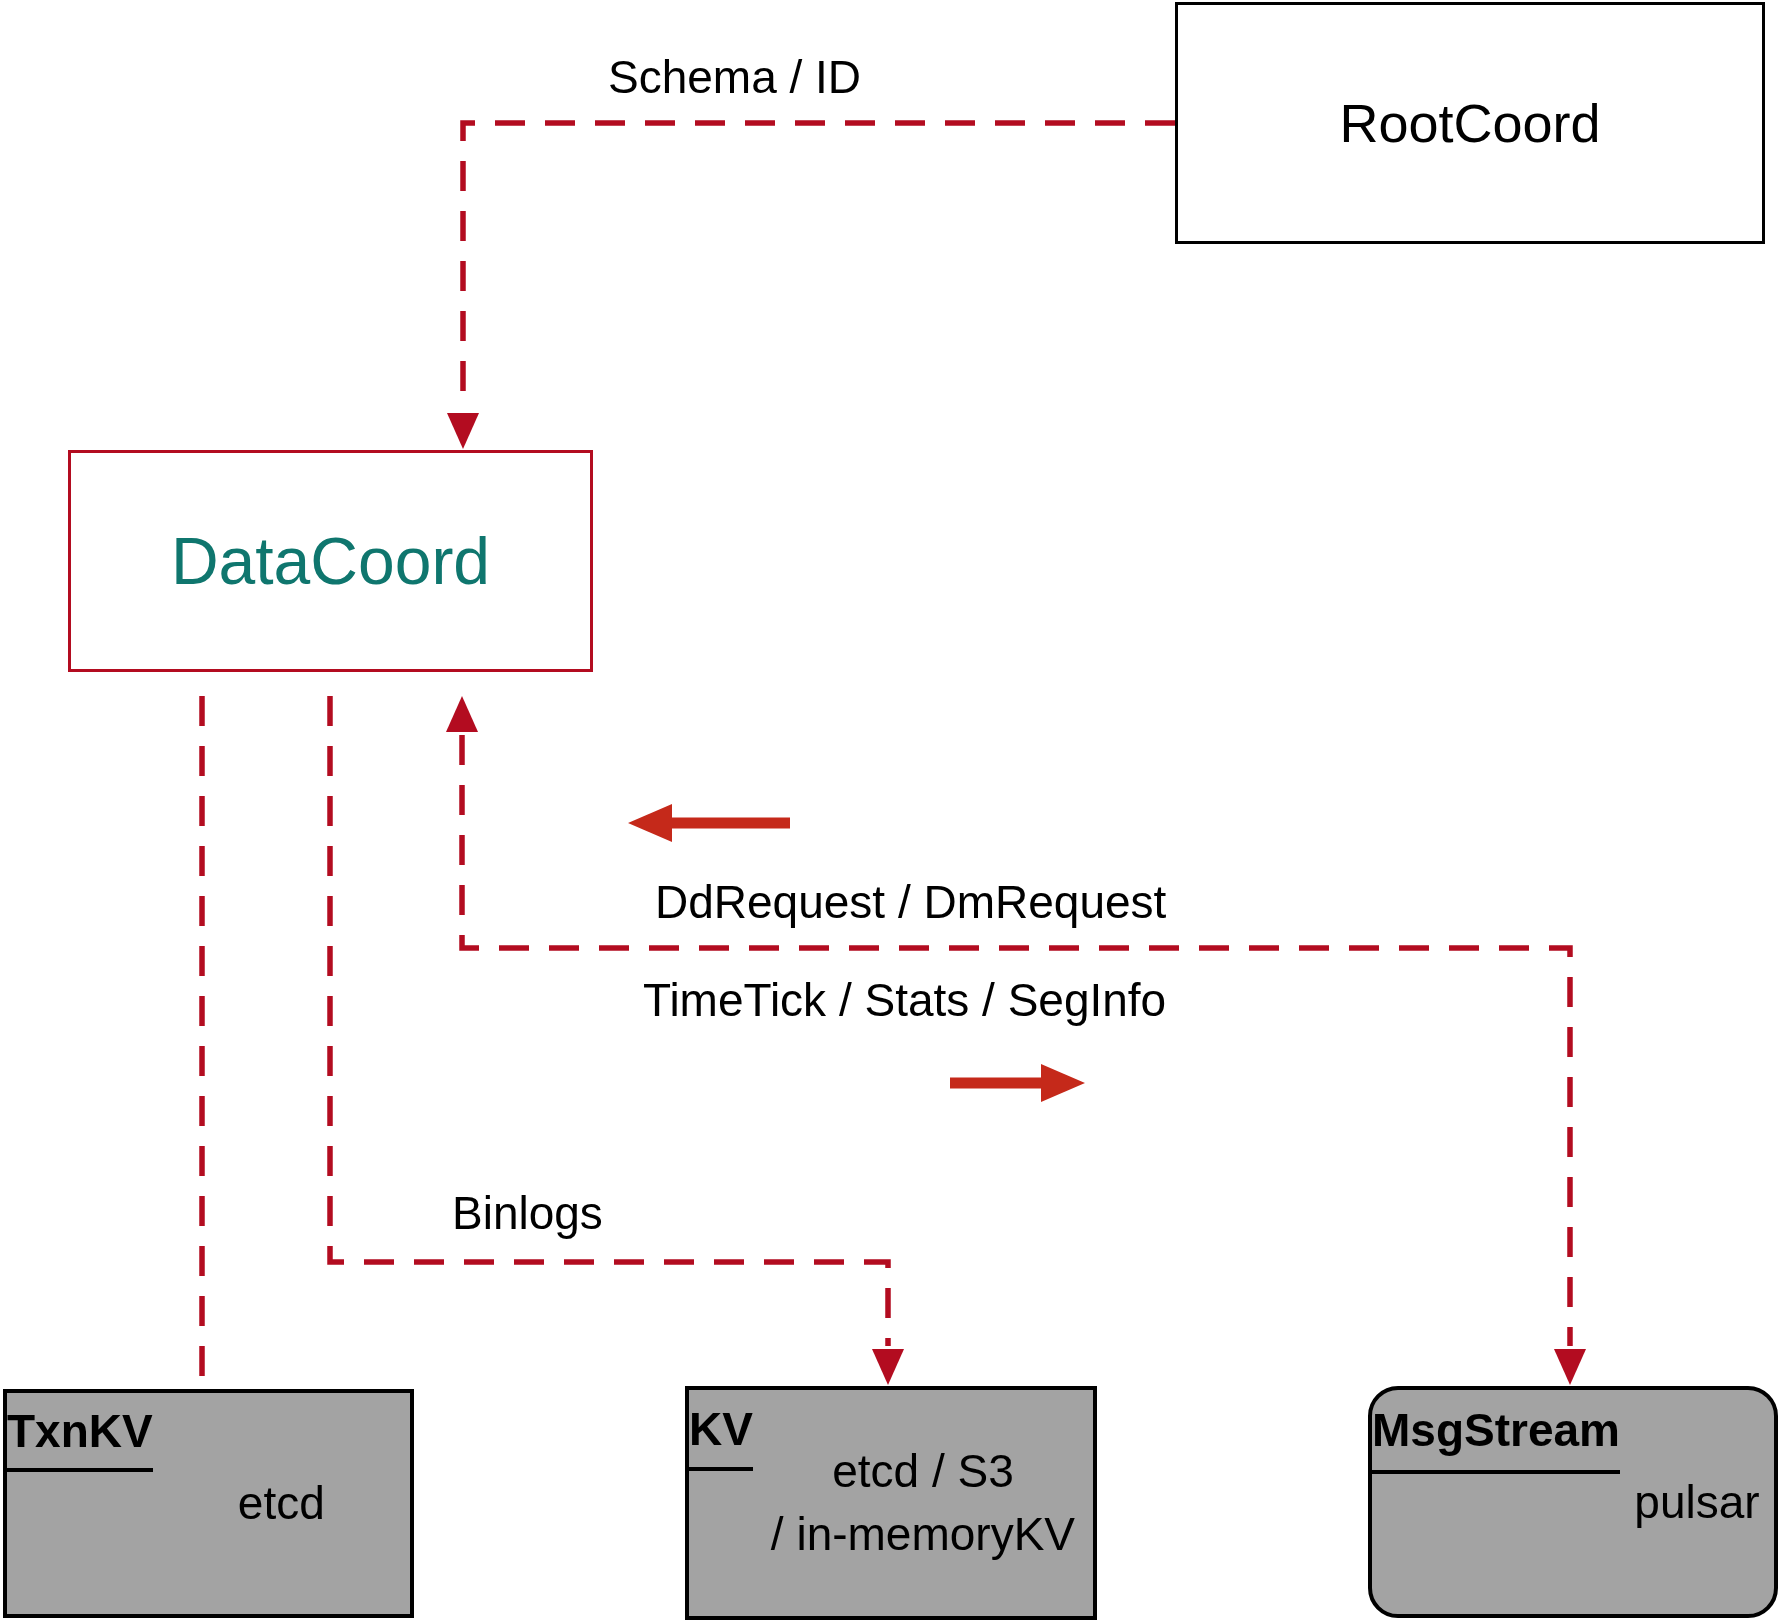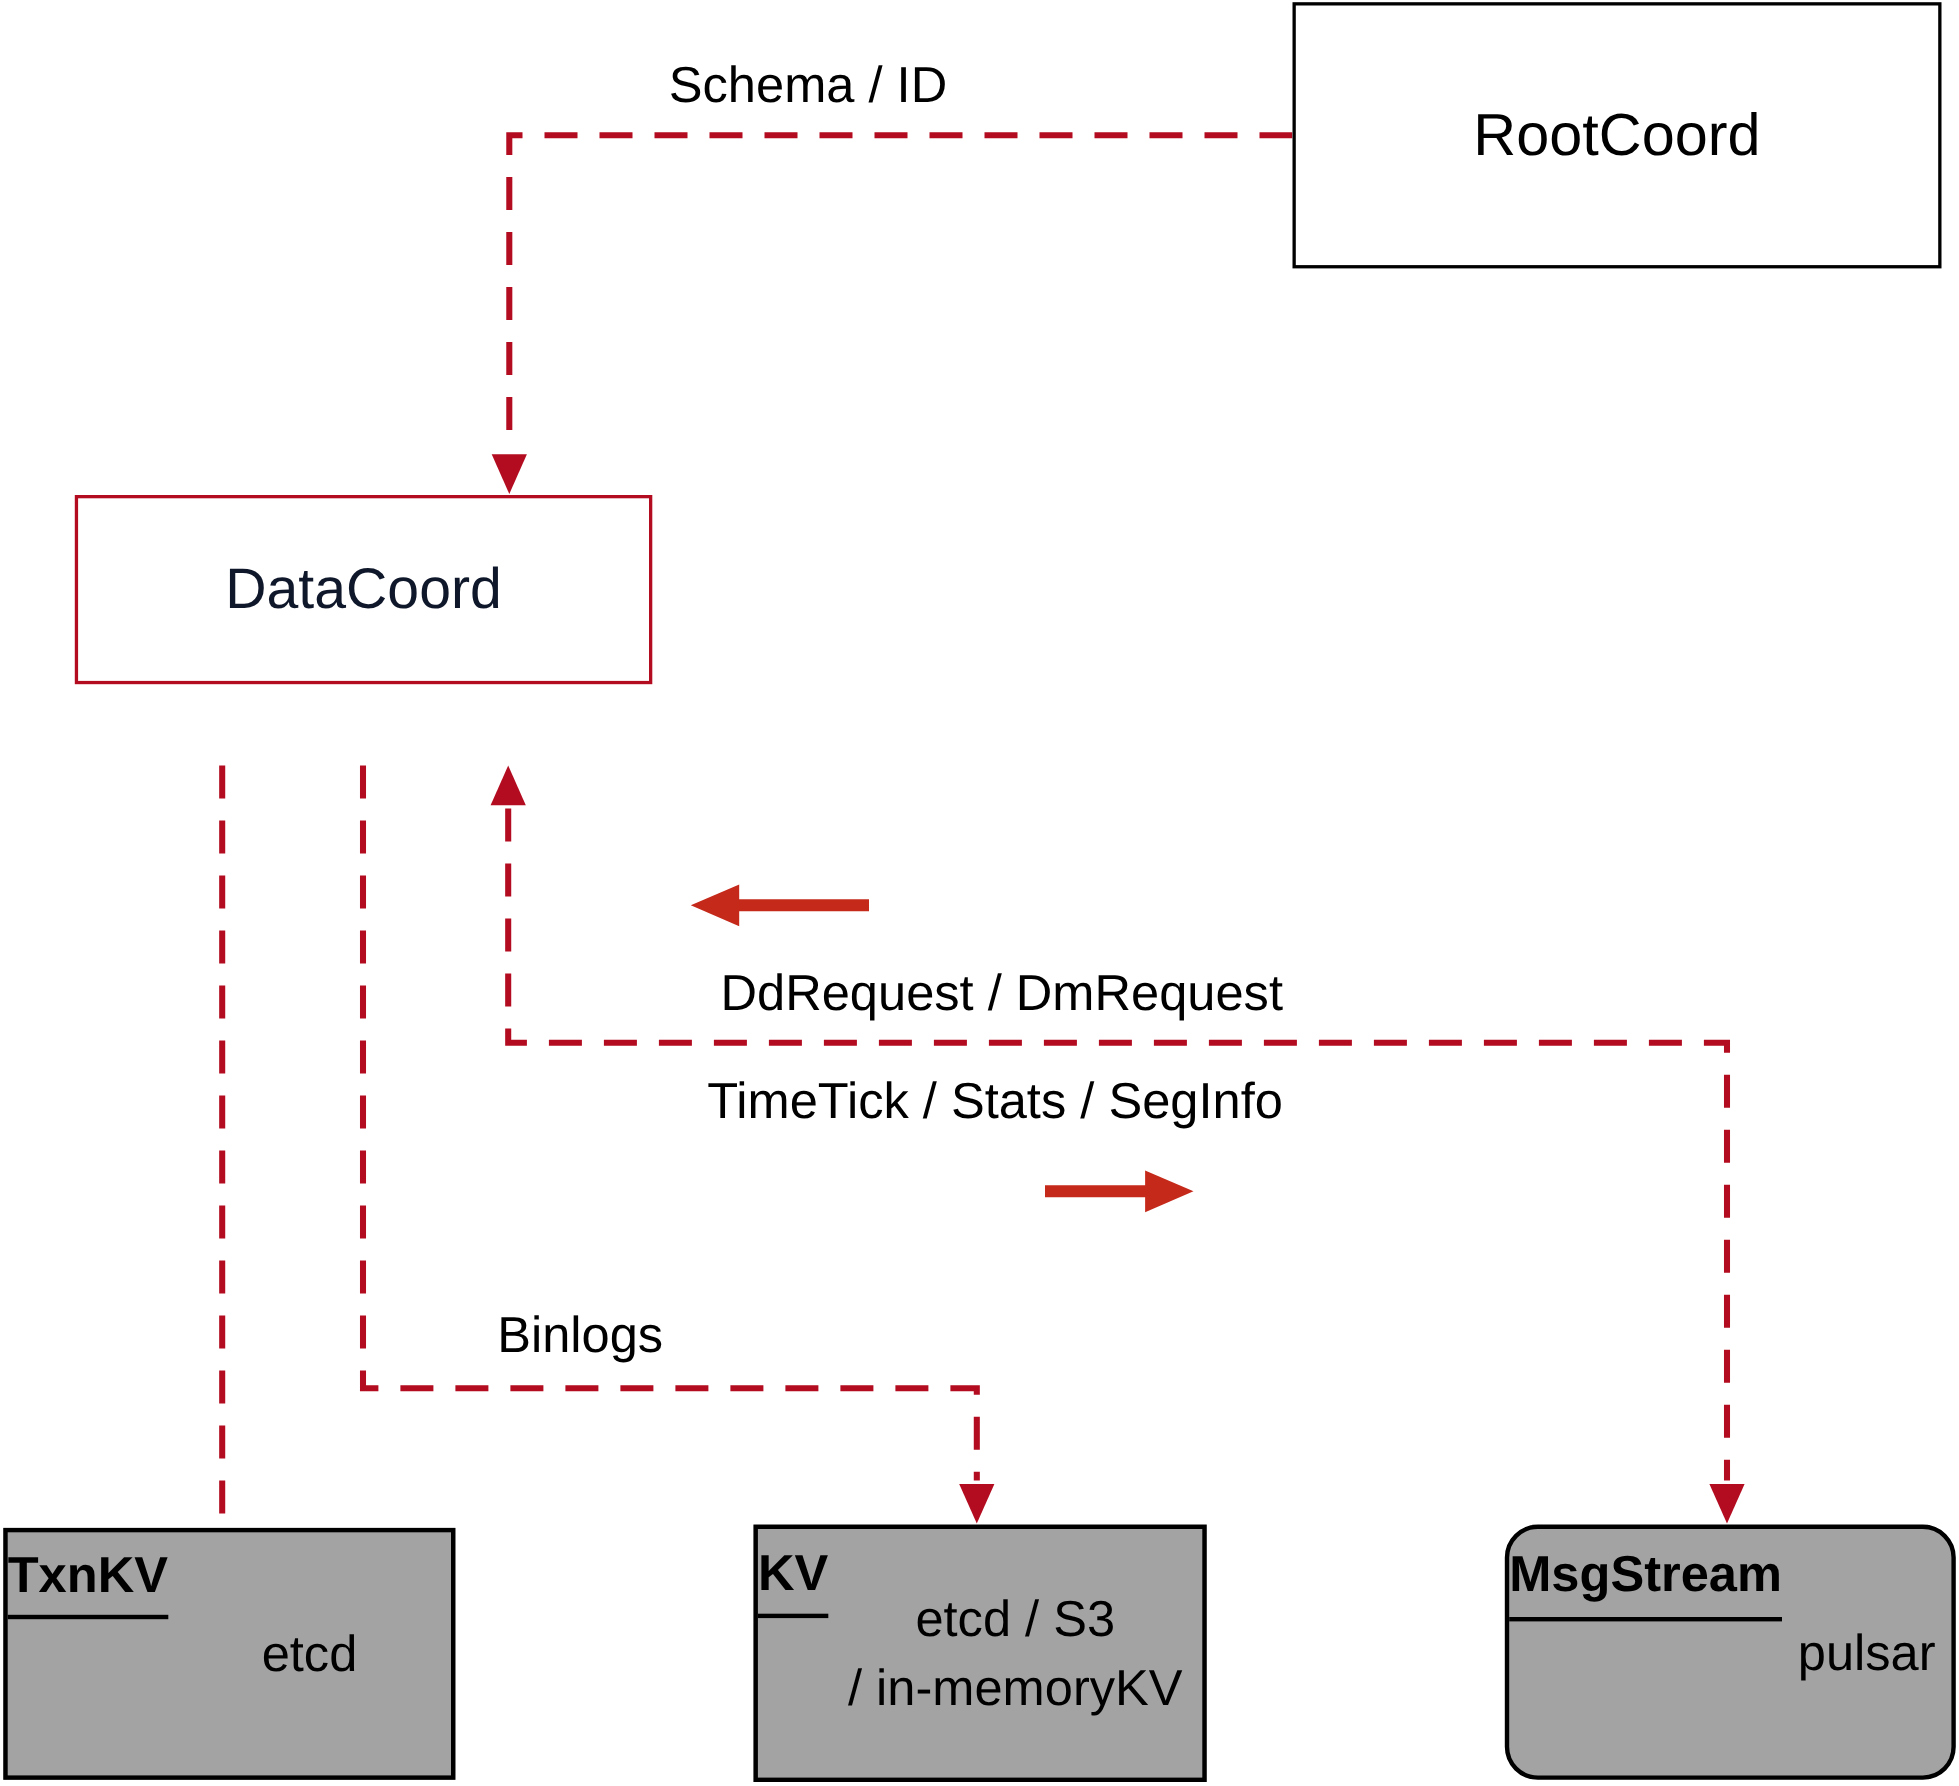--- a/index.html
+++ b/index.html
@@ -23,23 +23,23 @@
     justify-content: center;
     background: #ffffff;
     box-sizing: border-box;
   }
   .rootcoord {
     left: 1175px; top: 2px; width: 590px; height: 242px;
     border: 3px solid #000000;
     font-size: 54px; color: #000000;
   }
   .datacoord {
-    left: 68px; top: 450px; width: 525px; height: 172px;
+    left: 68px; top: 450px; width: 525px; height: 222px;
     border: 3px solid #b30c20;
-    font-size: 52px; color: #0f172a;
+    font-size: 66px; color: #0f766e;
   }
   .tablebox {
     position: absolute;
     border: 4px solid #000000;
     background: #a3a3a3;
     box-sizing: border-box;
     display: flex;
     flex-direction: row;
   }
   .tablebox .hdr {

